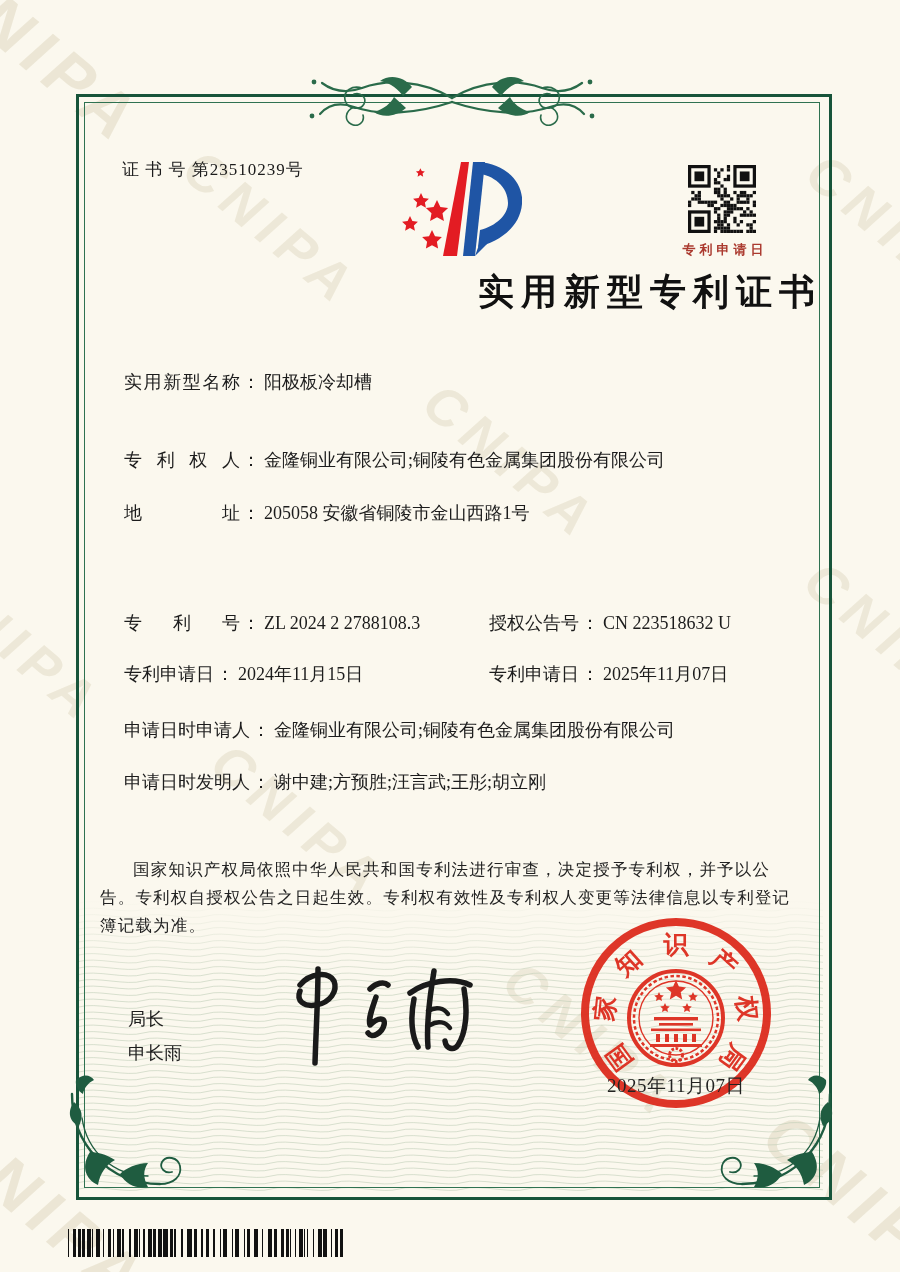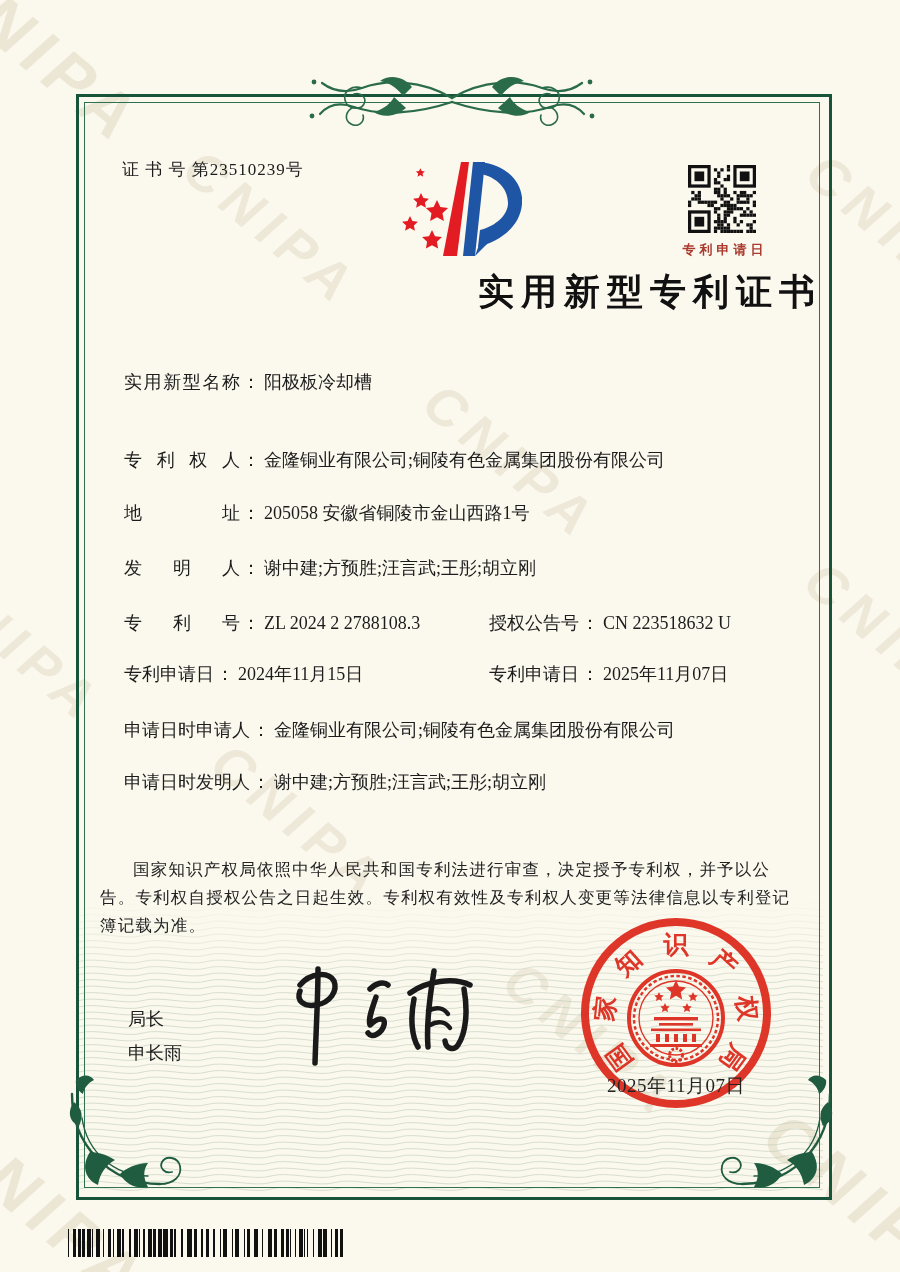--- a/index.html
+++ b/index.html
@@ -311,23 +311,20 @@
 
     <div class="row" style="top:370px">
       <span class="flabel">实用新型名称</span><span class="colon">：</span><span class="fval">阳极板冷却槽</span>
     </div>
     <div class="row" style="top:448px">
       <span class="flabel">专利权人</span><span class="colon">：</span><span class="fval">金隆铜业有限公司;铜陵有色金属集团股份有限公司</span>
     </div>
     <div class="row" style="top:501px">
       <span class="flabel">地址</span><span class="colon">：</span><span class="fval">205058 安徽省铜陵市金山西路1号</span>
     </div>
-    <div class="row" style="top:556px">
-      <span class="flabel">发明人</span><span class="colon">：</span><span class="fval">谢中建;方预胜;汪言武;王彤;胡立刚</span>
-    </div>
     <div class="row" style="top:611px">
       <span class="flabel">专利号</span><span class="colon">：</span><span class="fval">ZL 2024 2 2788108.3</span>
       <span class="grp2"><span class="flabel auto">授权公告号</span><span class="colon">：</span><span class="fval">CN 223518632 U</span></span>
     </div>
     <div class="row" style="top:662px">
       <span class="flabel auto">专利申请日</span><span class="colon">：</span><span class="fval">2024年11月15日</span>
       <span class="grp2"><span class="flabel auto">专利申请日</span><span class="colon">：</span><span class="fval">2025年11月07日</span></span>
     </div>
     <div class="row" style="top:718px">
       <span class="flabel wide auto">申请日时申请人</span><span class="colon">：</span><span class="fval">金隆铜业有限公司;铜陵有色金属集团股份有限公司</span>

